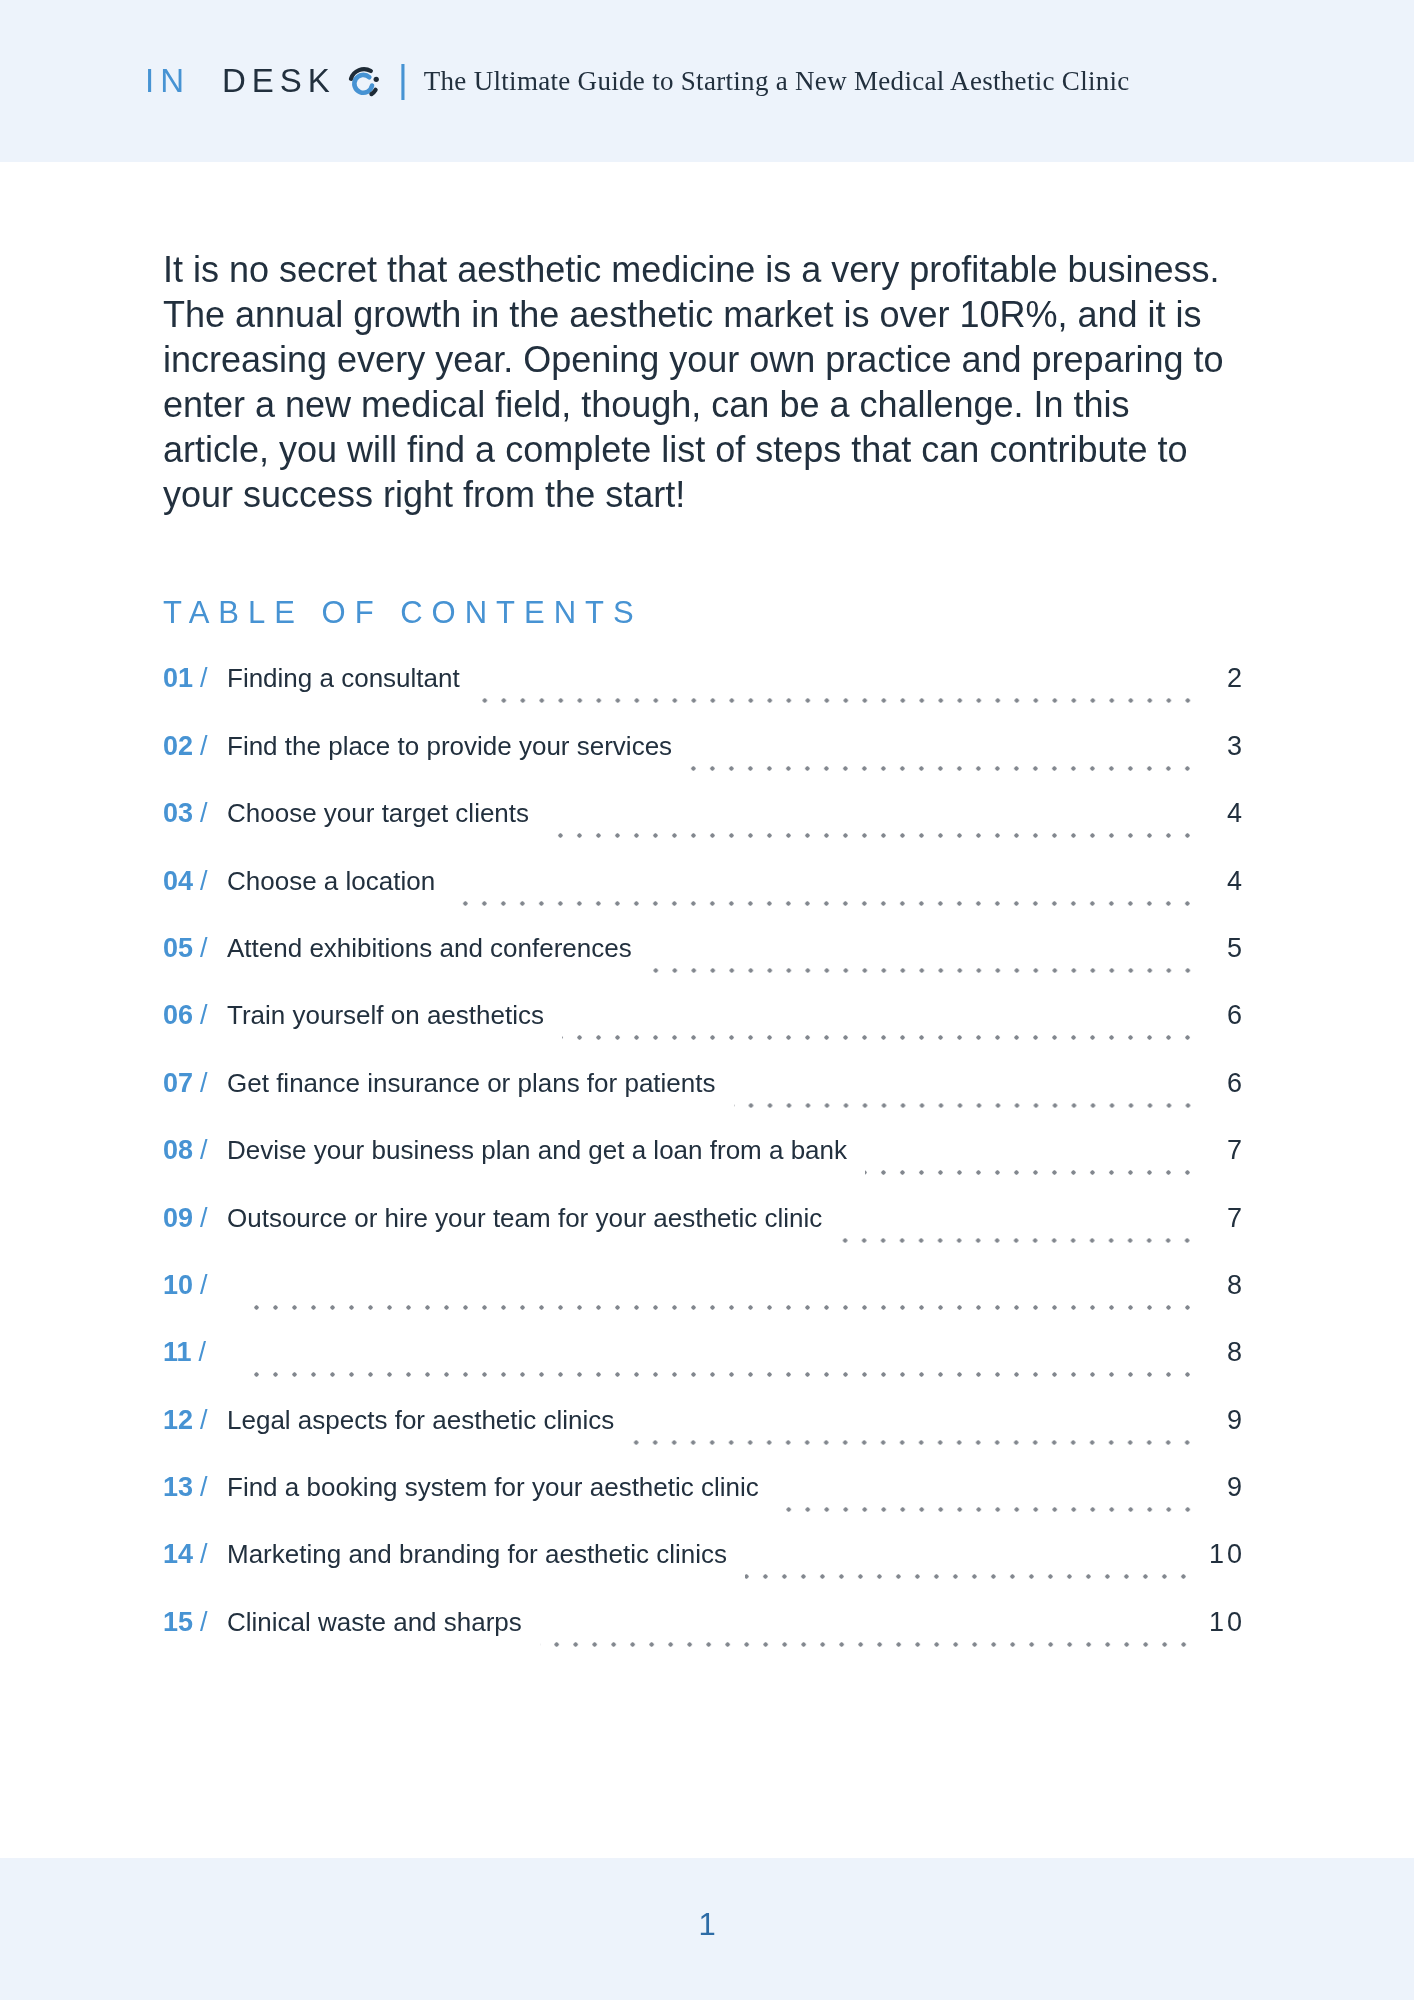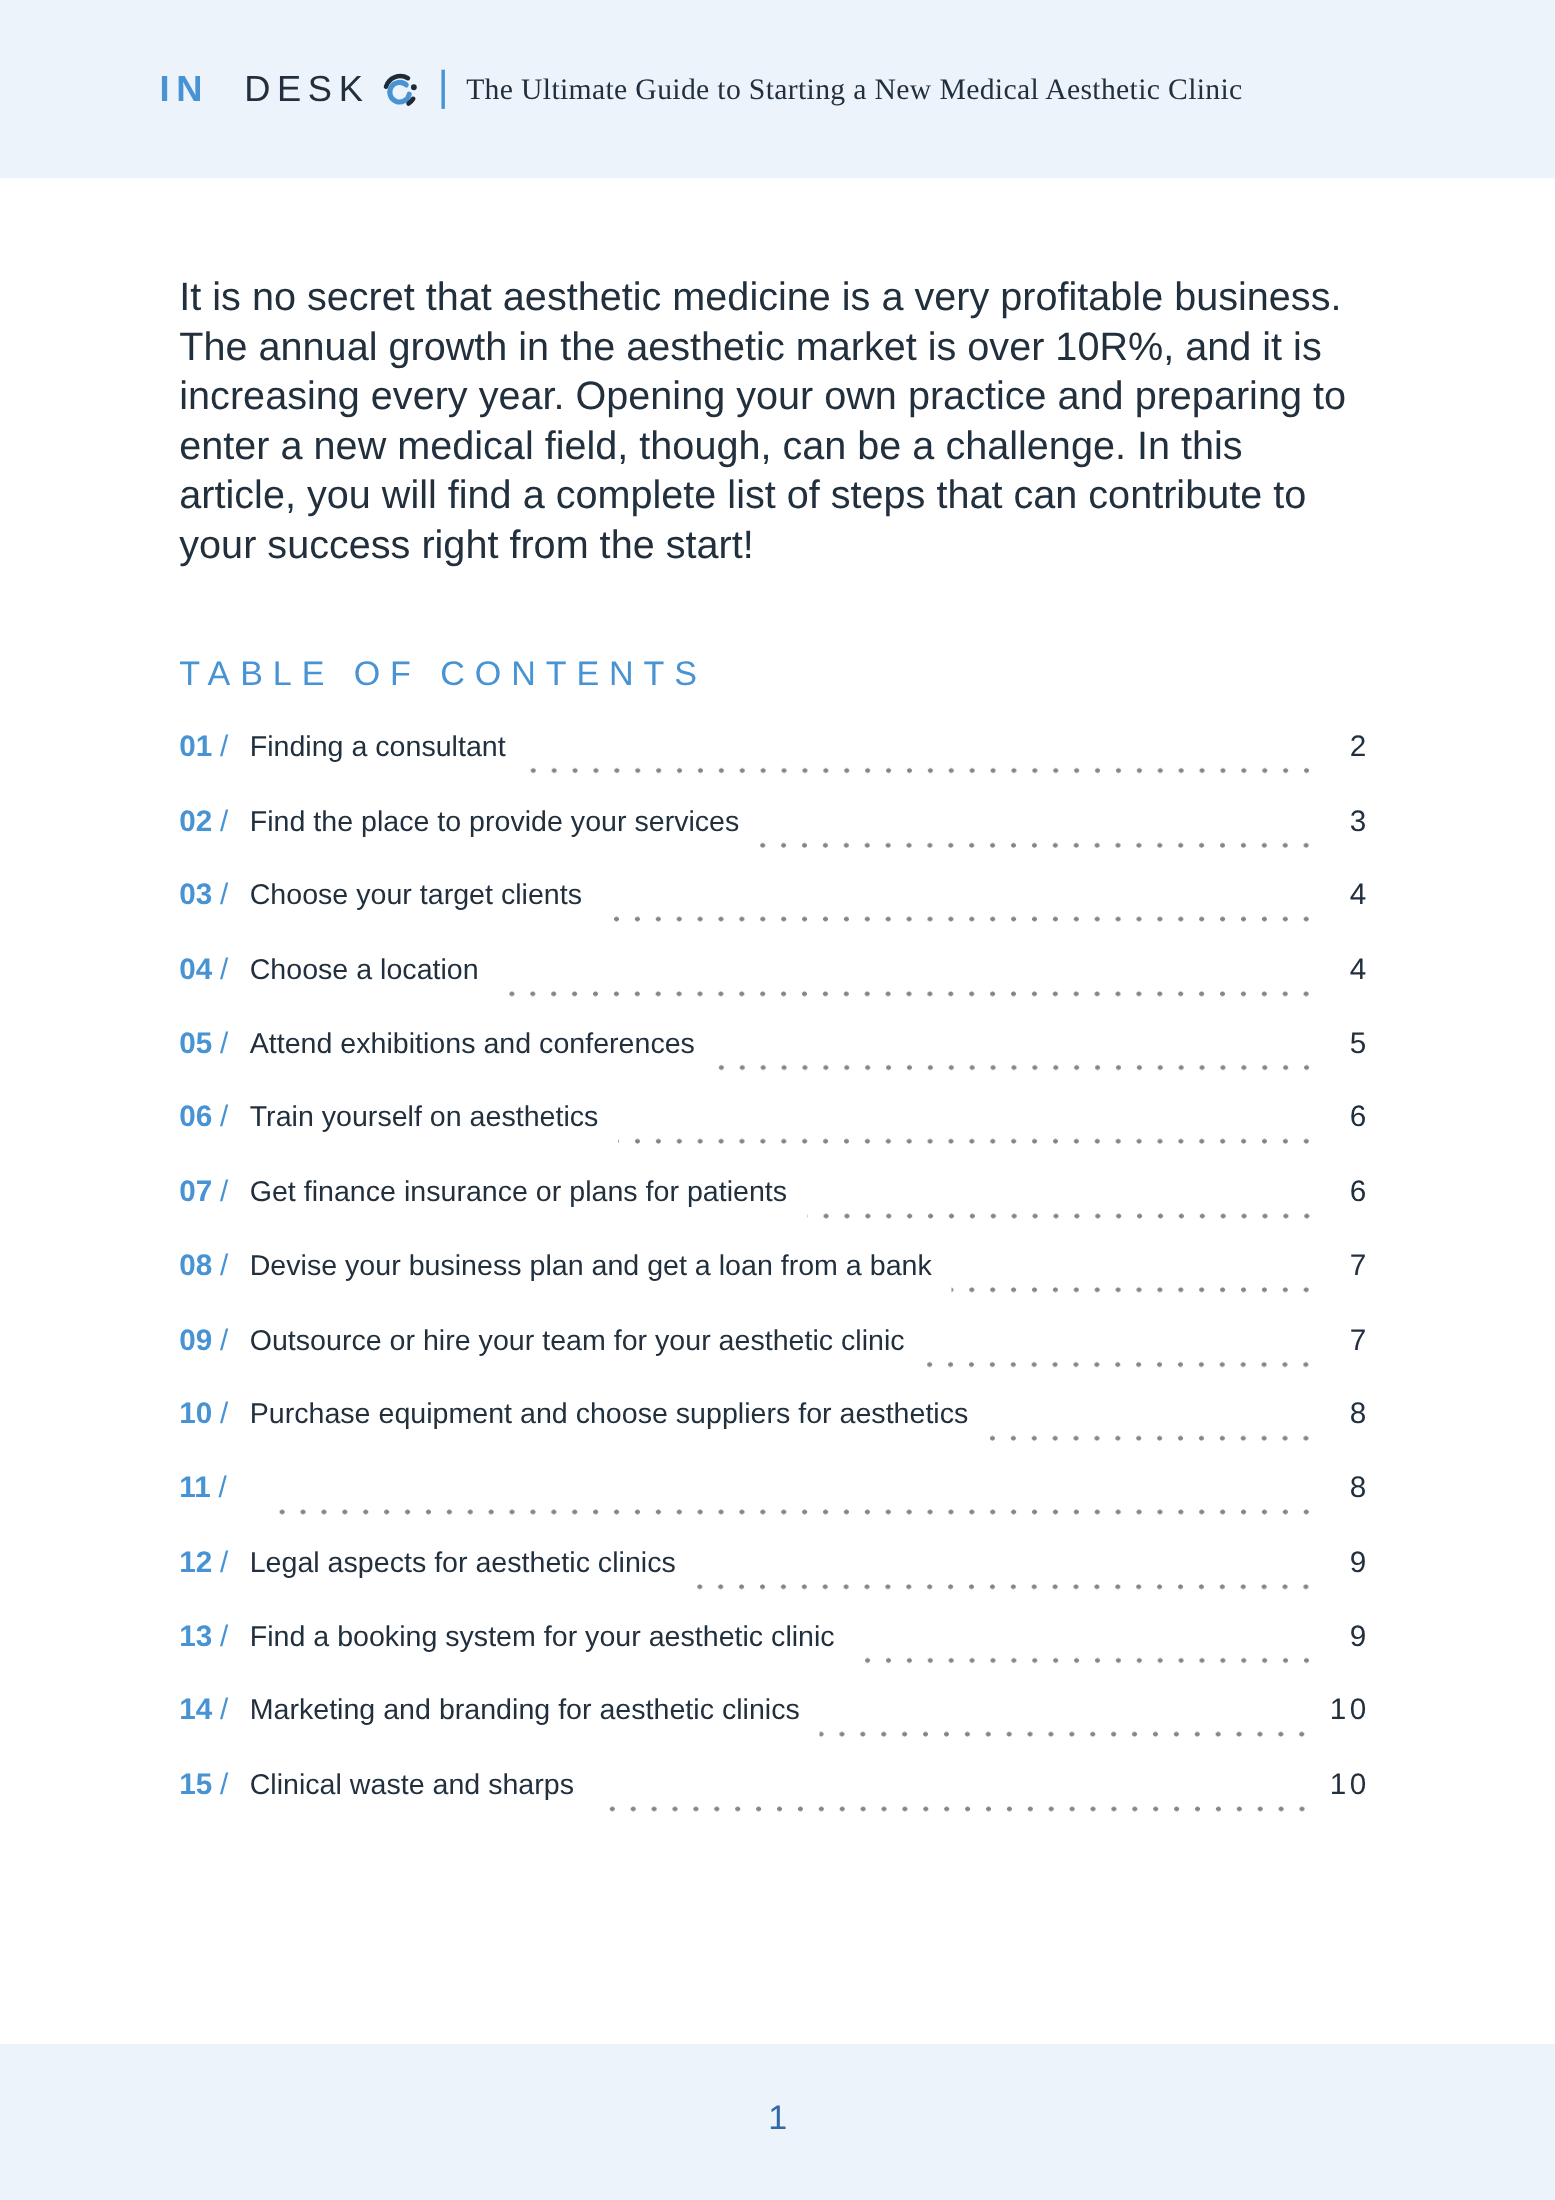--- a/index.html
+++ b/index.html
@@ -17,21 +17,21 @@
     color:var(--dark-text);
   }
   
   .band-top{
     position:absolute;top:0;left:0;width:1414px;height:162px;
     background:var(--band-bg);
     display:flex;align-items:center;padding-left:145px;
   }
   .logo{display:flex;align-items:center;}
   .logo-part1{
-    color:var(--accent-blue);font-size:33px;font-weight:700;letter-spacing:6px;
+    color:var(--accent-blue);font-size:33px;font-weight:400;letter-spacing:6px;
   }
   .logo-part2{
     color:var(--dark-text);font-size:33px;font-weight:400;letter-spacing:6px;margin-left:32px;
   }
   .logo-icon{width:42px;height:42px;margin:4px 10px 0 6px;flex:0 0 auto;}
   .header-divider{
     color:var(--accent-blue);font-size:38px;font-weight:300;
     margin:0 16px 4px 4px;
   }
   .doc-title{
@@ -193,21 +193,20 @@
     <span class="toc-label">Outsource or hire your team for your aesthetic clinic</span>
     <span class="toc-leader"></span>
     <span class="toc-page">7</span>
   </div>
 
   <div class="toc-row">
     <span class="toc-num">
         <span>10</span>
         <span class="toc-sep">/</span>
       </span>
-    <span class="toc-label">Purchase equipment and choose suppliers for aesthetics</span>
     <span class="toc-leader"></span>
     <span class="toc-page">8</span>
   </div>
 
   <div class="toc-row">
     <span class="toc-num">
         <span>11</span>
         <span class="toc-sep">/</span>
       </span>
     <span class="toc-leader"></span>

